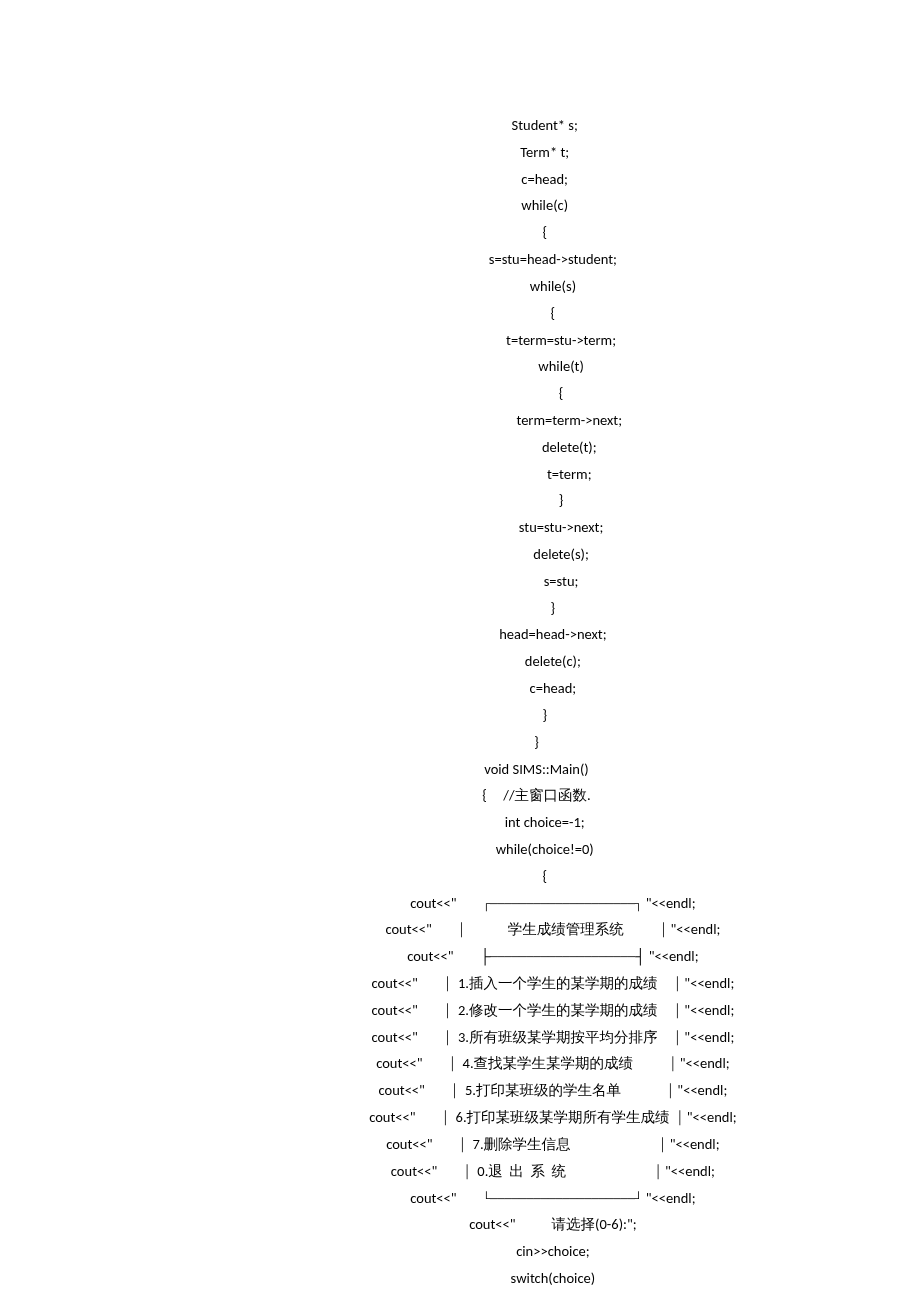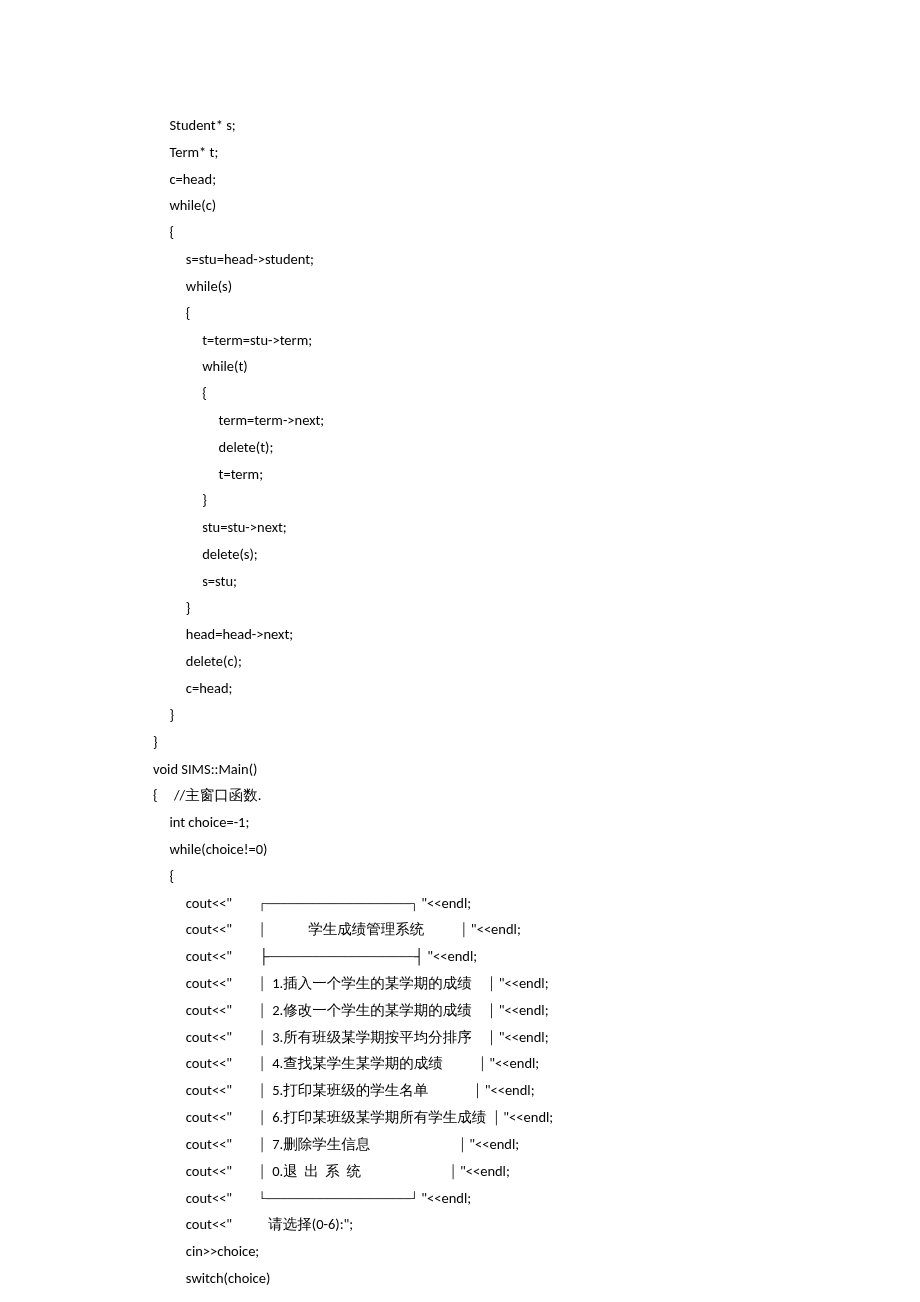--- a/index.html
+++ b/index.html
@@ -13,18 +13,19 @@
   }
   .page {
     width: 920px;
     min-height: 1302px;
     box-sizing: border-box;
     padding: 112px 0 0 153px;
     white-space: pre;
   }
   .line {
     display: block;
+    text-align: center;
   }
 </style>
 </head>
 <body>
 
 <div class="page" id="container"><span class="line">     Student* s;</span><span class="line">     Term* t;</span><span class="line">     c=head;</span><span class="line">     while(c)</span><span class="line">     {</span><span class="line">          s=stu=head-&gt;student;</span><span class="line">          while(s)</span><span class="line">          {</span><span class="line">               t=term=stu-&gt;term;</span><span class="line">               while(t)</span><span class="line">               {</span><span class="line">                    term=term-&gt;next;</span><span class="line">                    delete(t);</span><span class="line">                    t=term;</span><span class="line">               }</span><span class="line">               stu=stu-&gt;next;</span><span class="line">               delete(s);</span><span class="line">               s=stu;</span><span class="line">          }</span><span class="line">          head=head-&gt;next;</span><span class="line">          delete(c);</span><span class="line">          c=head;</span><span class="line">     }</span><span class="line">}</span><span class="line">void SIMS::Main()</span><span class="line">{     //主窗口函数.</span><span class="line">     int choice=-1;</span><span class="line">     while(choice!=0)</span><span class="line">     {</span><span class="line">          cout&lt;&lt;"        ┌────────────────────┐ "&lt;&lt;endl;</span><span class="line">          cout&lt;&lt;"        │             学生成绩管理系统           │ "&lt;&lt;endl;</span><span class="line">          cout&lt;&lt;"        ├────────────────────┤ "&lt;&lt;endl;</span><span class="line">          cout&lt;&lt;"        │  1.插入一个学生的某学期的成绩     │ "&lt;&lt;endl;</span><span class="line">          cout&lt;&lt;"        │  2.修改一个学生的某学期的成绩     │ "&lt;&lt;endl;</span><span class="line">          cout&lt;&lt;"        │  3.所有班级某学期按平均分排序     │ "&lt;&lt;endl;</span><span class="line">          cout&lt;&lt;"        │  4.查找某学生某学期的成绩           │ "&lt;&lt;endl;</span><span class="line">          cout&lt;&lt;"        │  5.打印某班级的学生名单              │ "&lt;&lt;endl;</span><span class="line">          cout&lt;&lt;"        │  6.打印某班级某学期所有学生成绩  │ "&lt;&lt;endl;</span><span class="line">          cout&lt;&lt;"        │  7.删除学生信息                           │ "&lt;&lt;endl;</span><span class="line">          cout&lt;&lt;"        │  0.退  出  系  统                           │ "&lt;&lt;endl;</span><span class="line">          cout&lt;&lt;"        └────────────────────┘ "&lt;&lt;endl;</span><span class="line">          cout&lt;&lt;"           请选择(0-6):";</span><span class="line">          cin&gt;&gt;choice;</span><span class="line">          switch(choice)</span></div>
 
 </body></html>

